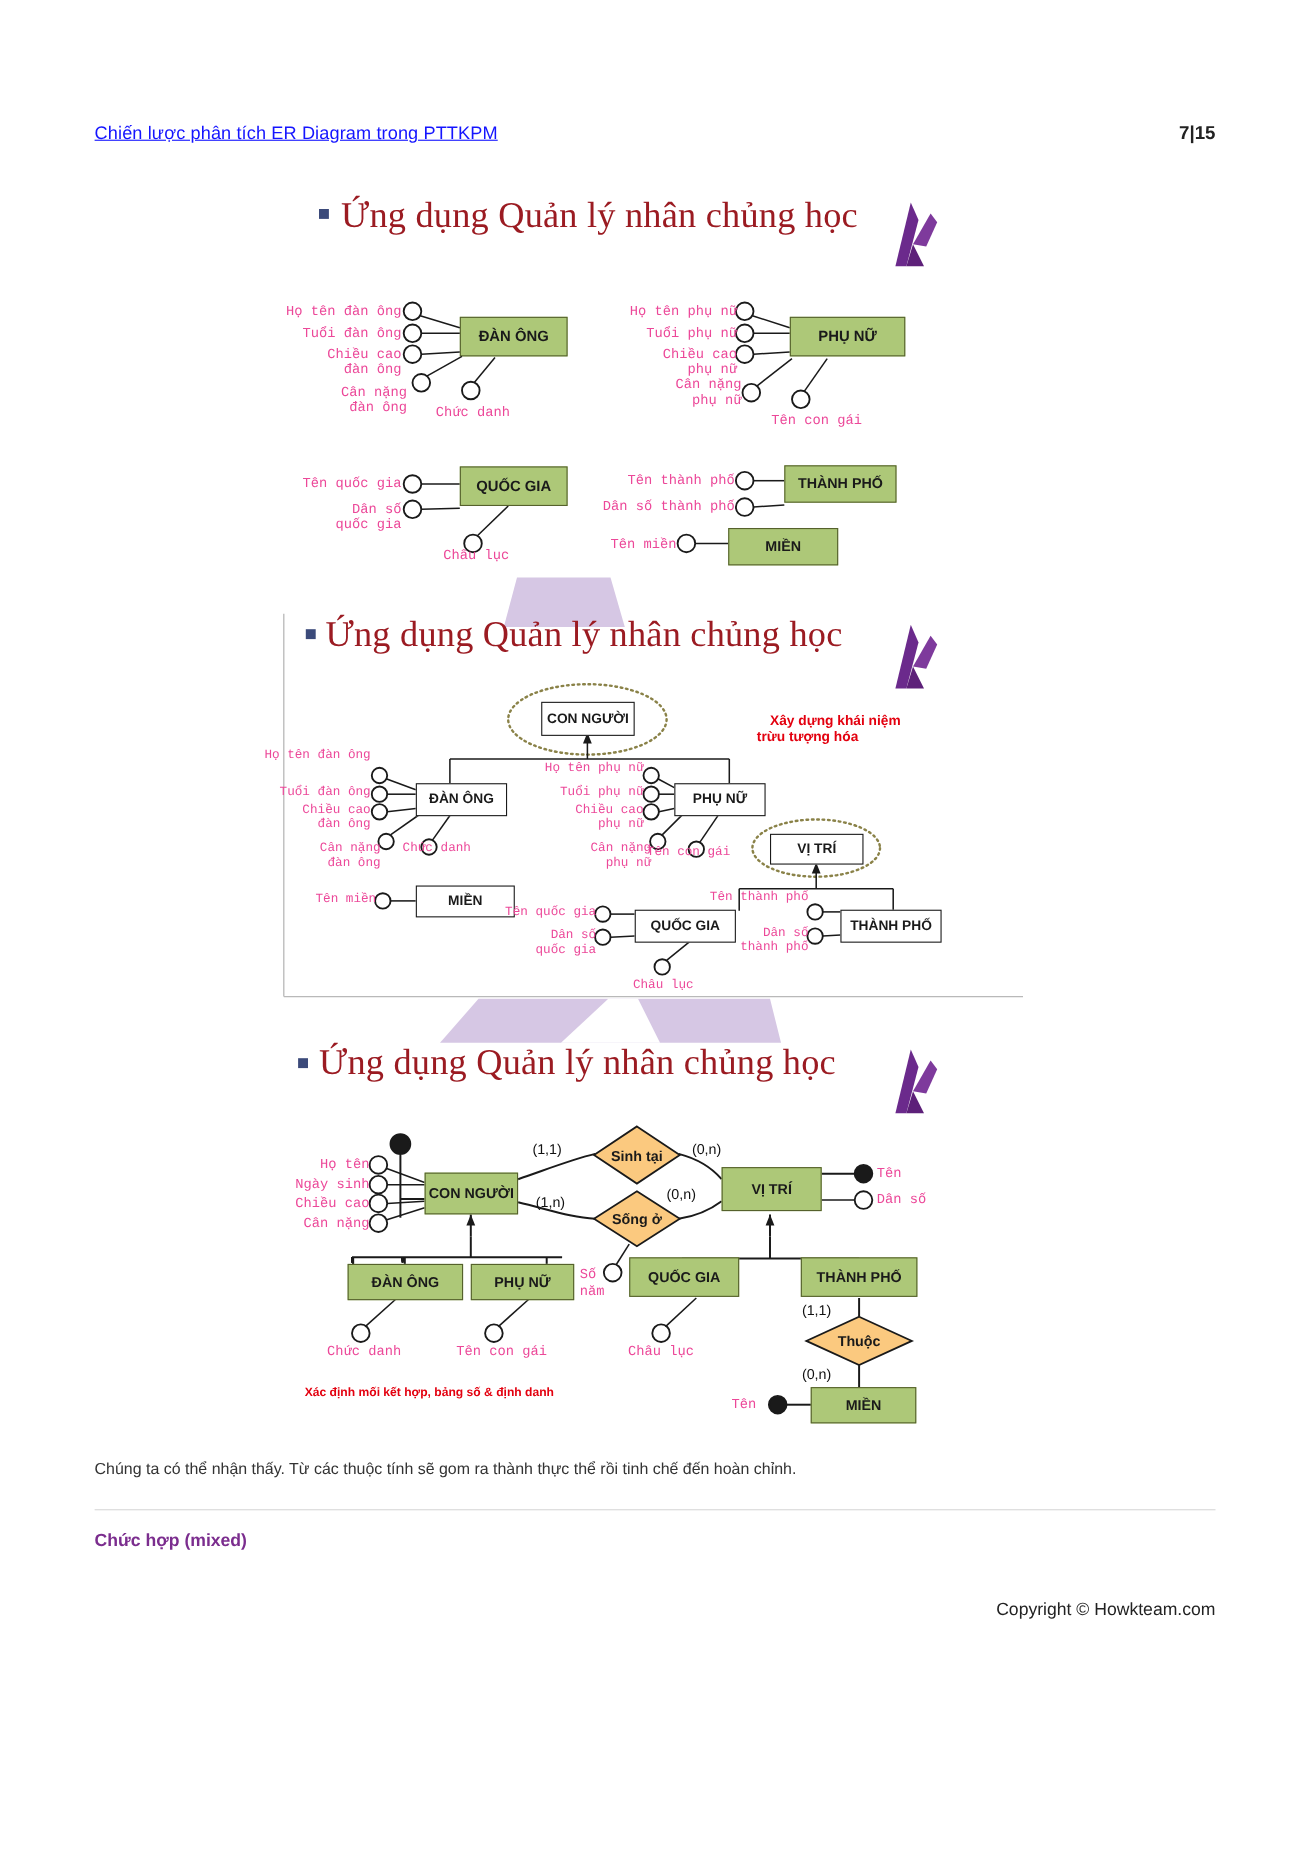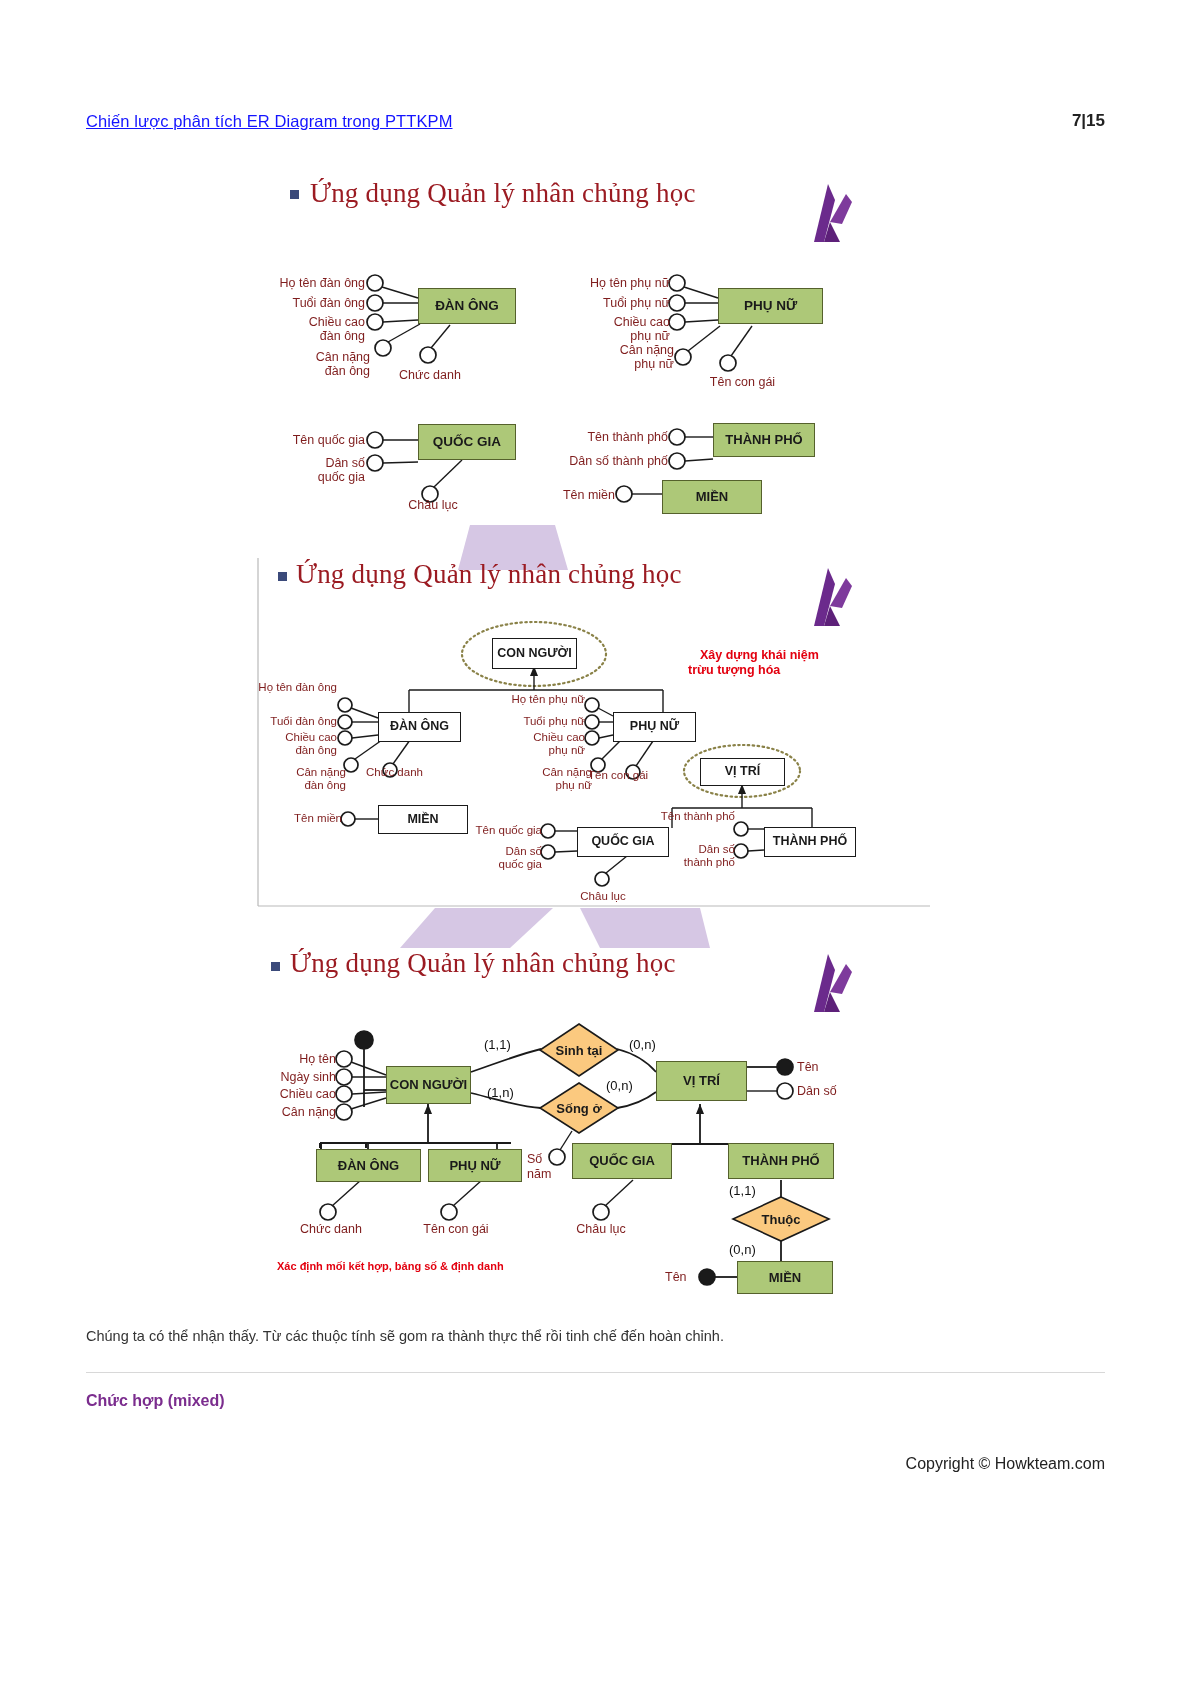--- a/index.html
+++ b/index.html
@@ -19,39 +19,39 @@
   .hdr-page{
     position:absolute;right:86px;top:111px;
     font-size:17px;font-weight:bold;color:#222;
   }
 
   
   .slide{position:absolute;left:0;right:0;}
   .slide-title{
     position:absolute;
     font-family:"Liberation Serif", serif;
-    font-size:27px;color:#9b1b22;letter-spacing:.2px;white-space:nowrap;
+    font-size:33px;color:#9b1b22;letter-spacing:.2px;white-space:nowrap;
   }
   .bullet-sq{
     position:absolute;width:9px;height:9px;background:#3b4a7a;
   }
   
   .kglyph{position:absolute;width:60px;height:70px;}
   .ent{
     position:absolute;box-sizing:border-box;
     display:flex;align-items:center;justify-content:center;
     font-weight:bold;text-align:center;line-height:1.05;
     font-family:"Liberation Sans", sans-serif;
   }
   .ent.green{background:#adc878;border:1.6px solid #55612c;color:#1a1a1a;}
   .ent.white{background:#ffffff;border:1.8px solid #1a1a1a;color:#1a1a1a;}
   .lbl{
-    position:absolute;font-size:12.5px;color:#7f1d1d;
+    position:absolute;font-size:12.5px;color:#ec4899;
     line-height:1.12;white-space:nowrap;
-    font-family:Liberation Sans, sans-serif;
+    font-family:Liberation Mono, monospace;
   }
   .lbl.c{text-align:center;}
   .lbl.r{text-align:right;}
   .note-red{
     position:absolute;color:#e3000f;font-weight:bold;font-size:12.5px;
     line-height:1.25;font-family:"Liberation Sans", sans-serif;
   }
   .card-num{position:absolute;font-size:13px;color:#111;font-family:"Liberation Sans", sans-serif;}
 
   svg.ov{position:absolute;left:0;top:0;overflow:visible;}

